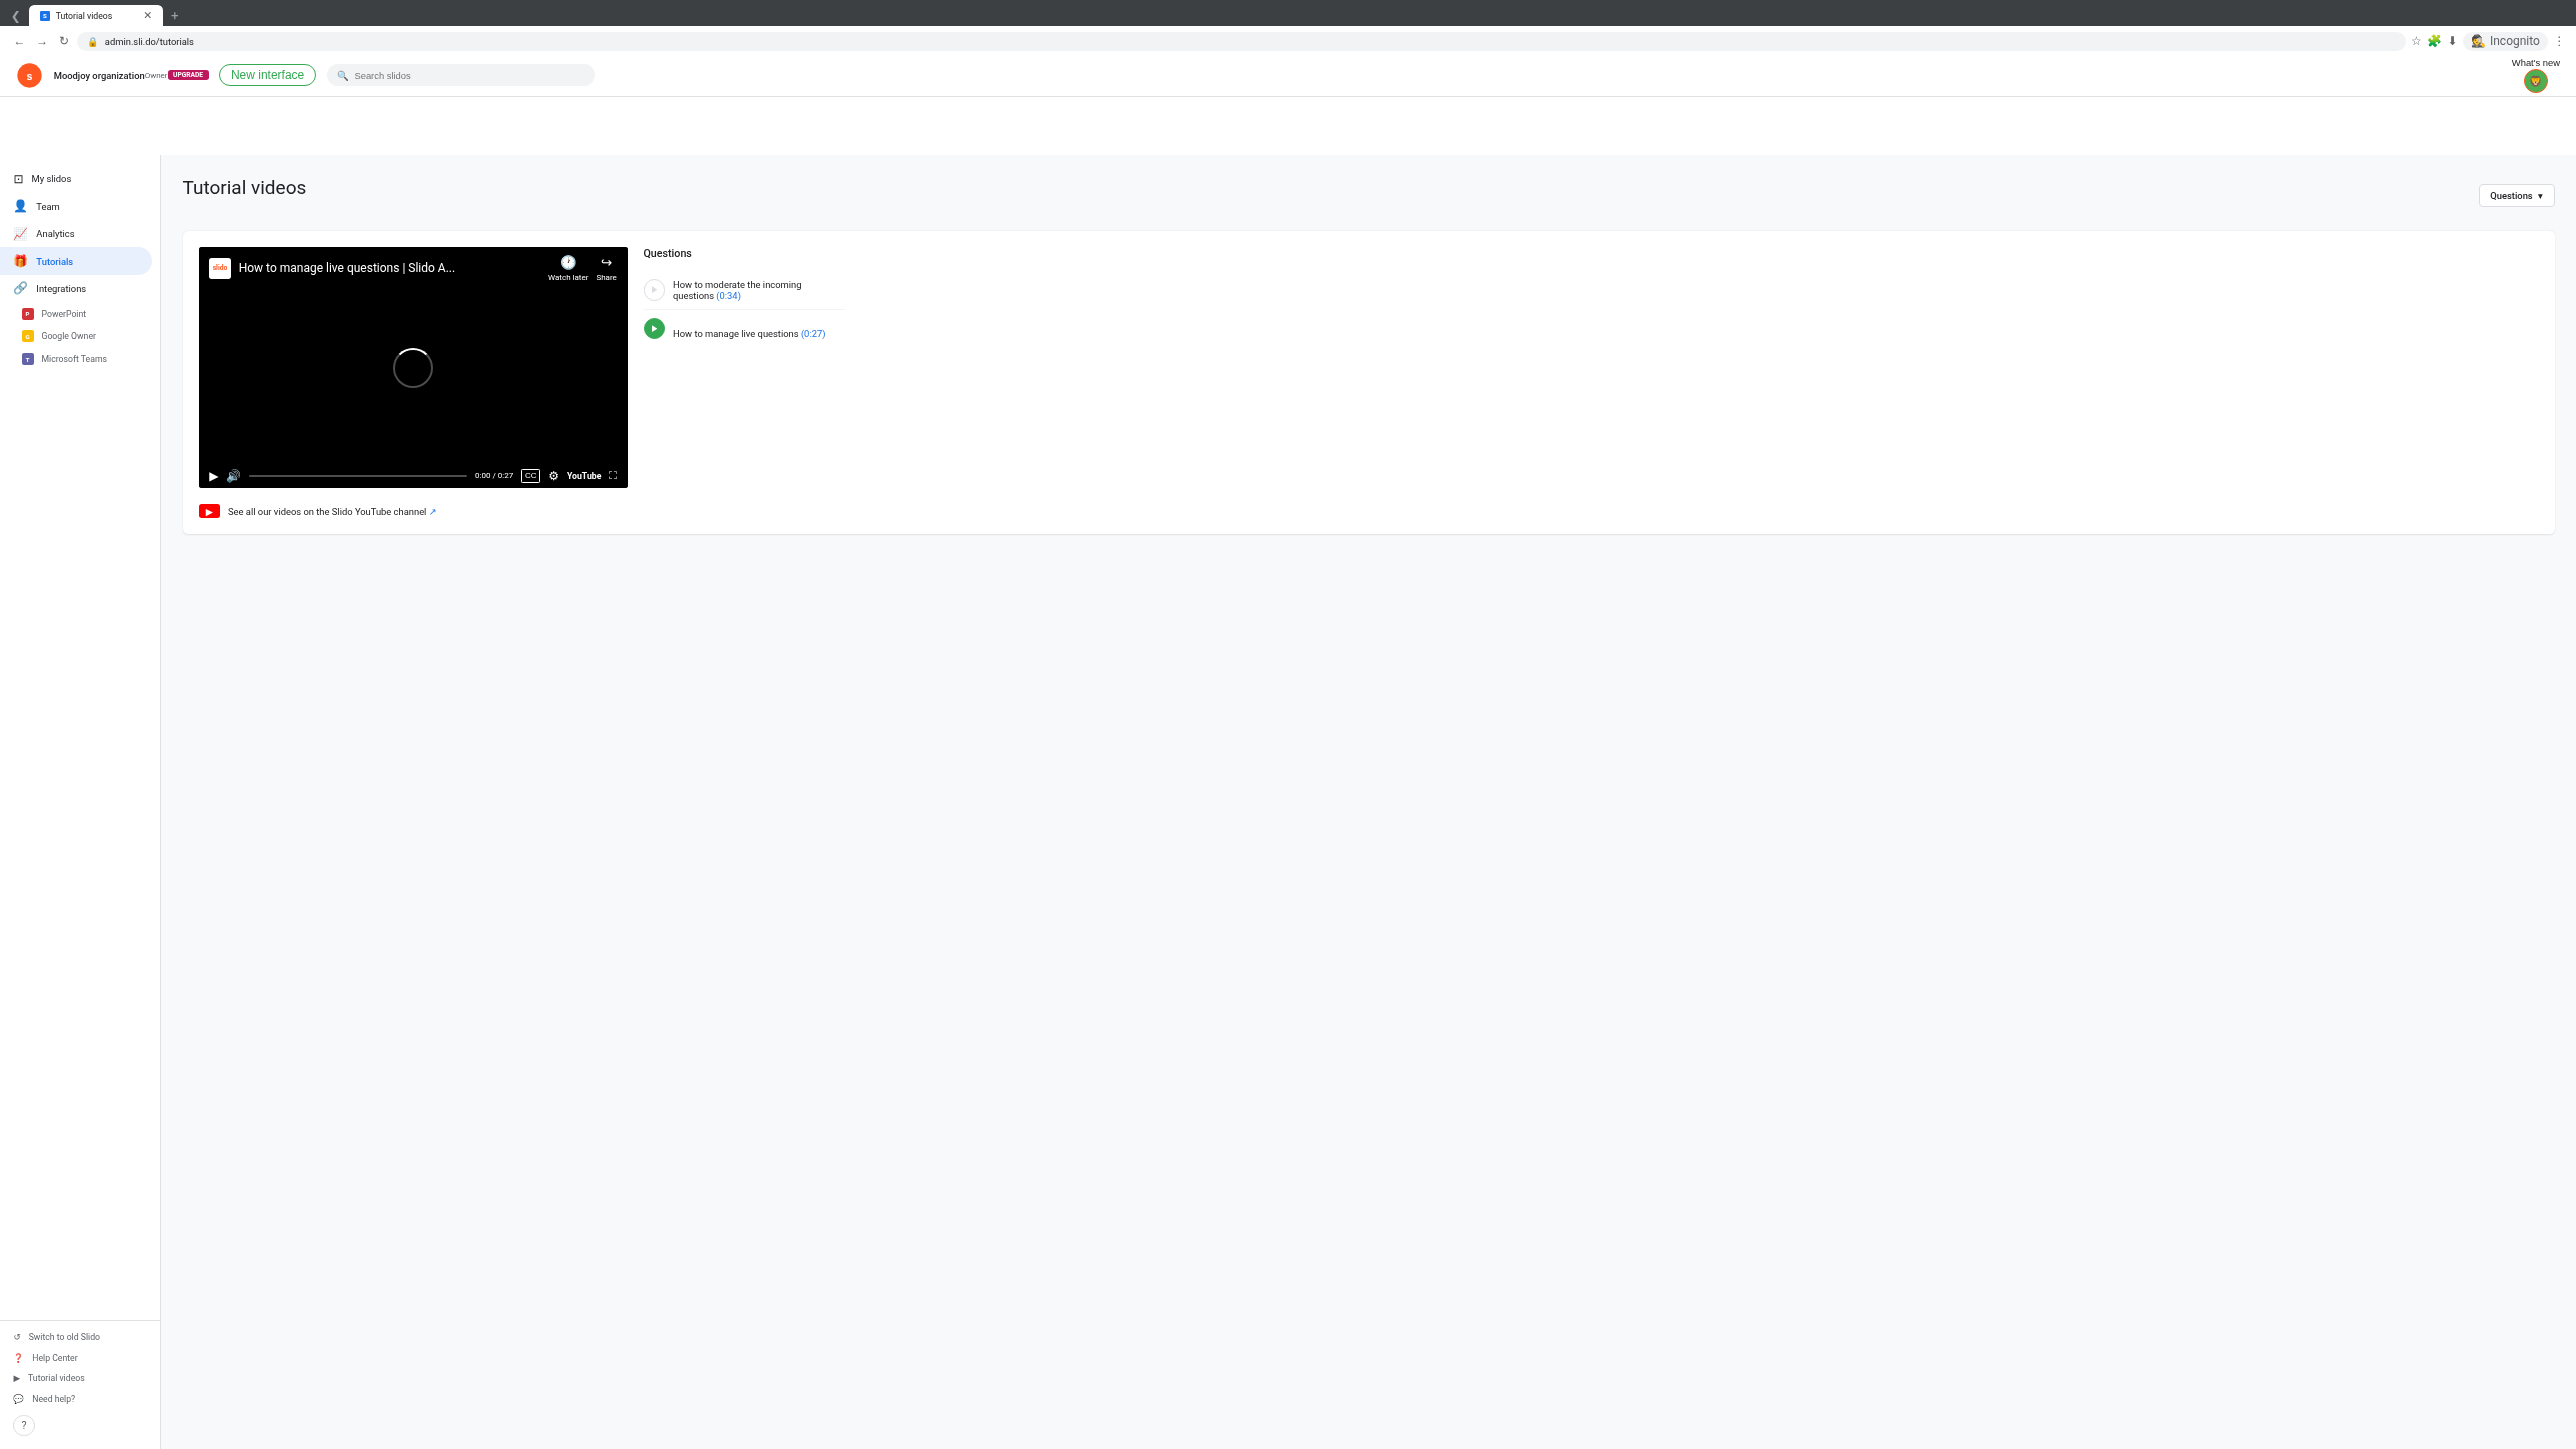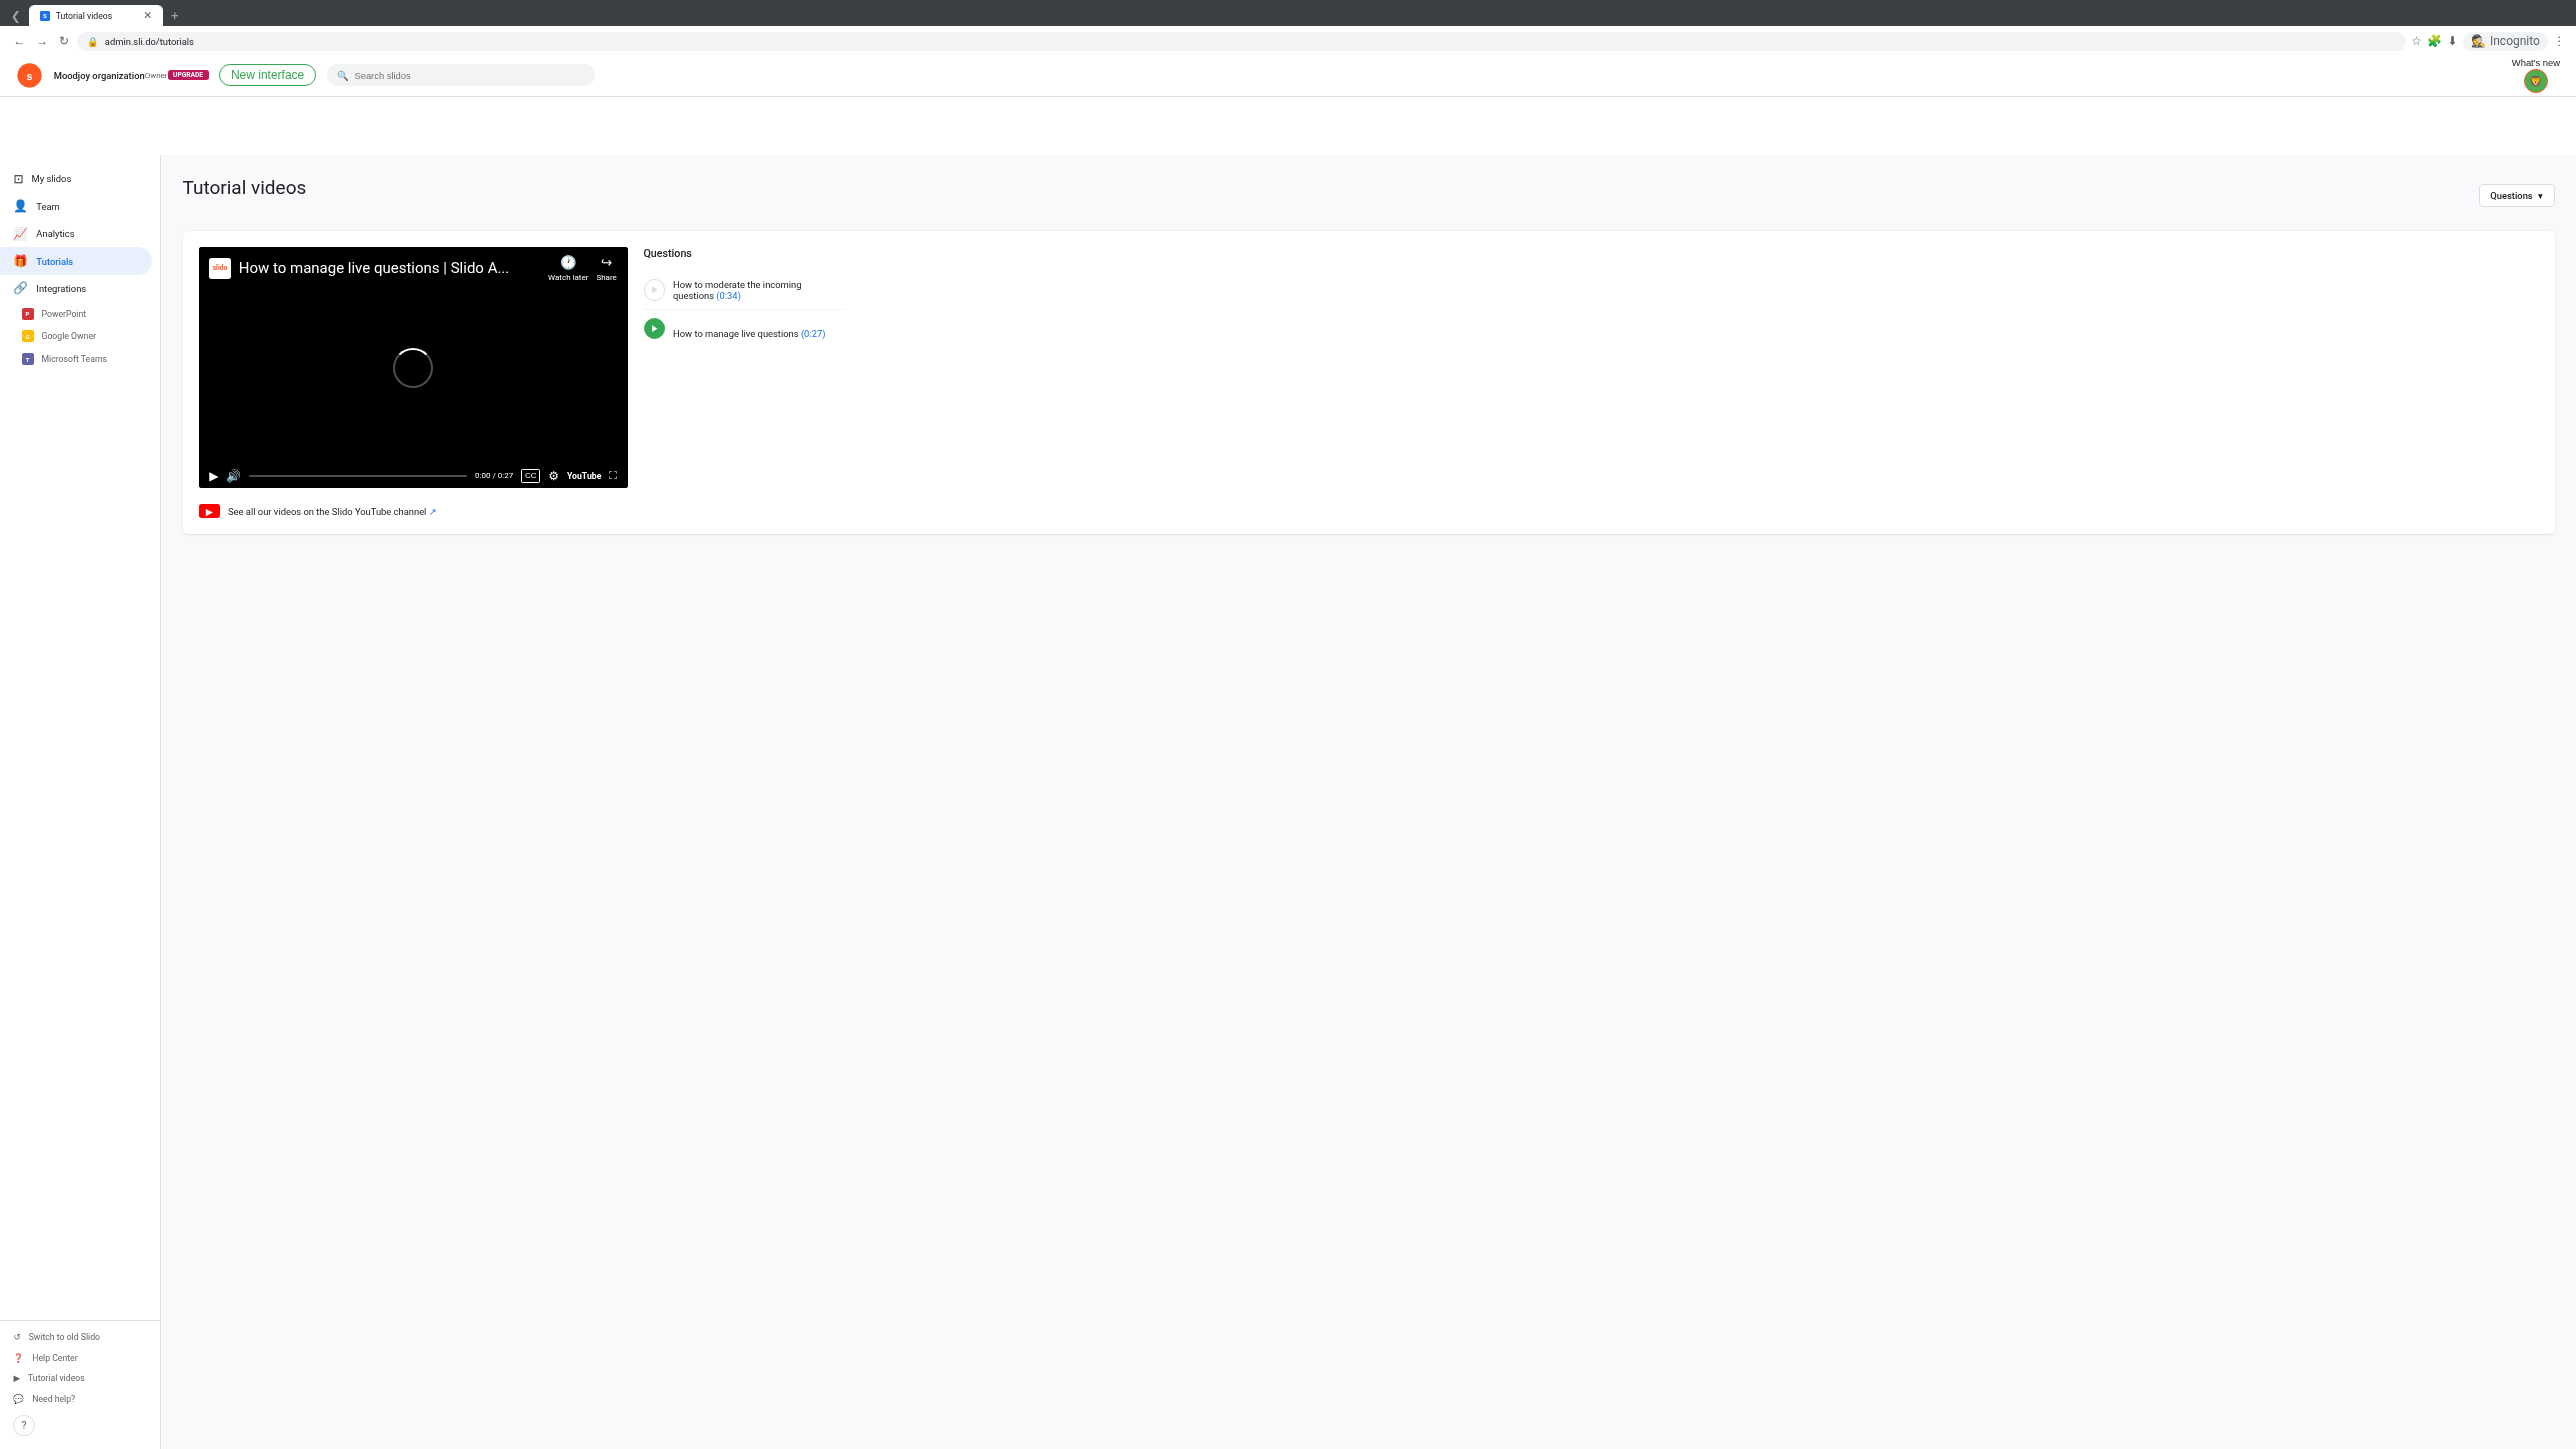--- a/index.html
+++ b/index.html
@@ -56,21 +56,21 @@
     .content-header { display: flex; align-items: center; justify-content: space-between; margin-bottom: 16px; }
     .questions-dropdown { background: #fff; border: 0.7px solid #dadce0; border-radius: 4px; padding: 5.4px 10.7px; display: flex; align-items: center; gap: 5.4px; cursor: pointer; font-size: 9.4px; font-weight: 500; }
 
     
     .video-card { background: #fff; border-radius: 5.4px; padding: 16px; box-shadow: 0 0.7px 2px rgba(0,0,0,0.1); }
     .video-container { display: flex; gap: 16px; }
     .video-player-wrapper { flex: 1; max-width: 429px; }
     .video-player { width: 100%; aspect-ratio: 16/9; background: #000; border-radius: 2.7px; position: relative; overflow: hidden; }
     .video-top-bar { position: absolute; top: 0; left: 0; right: 0; padding: 8px 10.7px; display: flex; align-items: center; gap: 8px; background: linear-gradient(to bottom, rgba(0,0,0,0.7), transparent); }
     .video-slido-logo { width: 21.5px; height: 21.5px; background: #fff; border-radius: 2.7px; display: flex; align-items: center; justify-content: center; font-size: 7.4px; color: #ff5722; font-weight: bold; }
-    .video-title-text { color: #fff; font-size: 15px; flex: 1; }
+    .video-title-text { color: #fff; font-size: 12px; flex: 1; }
     .video-watch-later { display: flex; flex-direction: column; align-items: center; gap: 2.7px; color: #fff; font-size: 8px; cursor: pointer; }
     .video-share { display: flex; flex-direction: column; align-items: center; gap: 2.7px; color: #fff; font-size: 8px; cursor: pointer; }
     .video-center { position: absolute; top: 50%; left: 50%; transform: translate(-50%, -50%); }
     .loading-spinner { width: 40px; height: 40px; border: 2.7px solid rgba(255,255,255,0.3); border-top-color: #fff; border-radius: 50%; animation: spin 1s linear infinite; }
     @keyframes spin { to { transform: rotate(360deg); } }
     .video-controls { position: absolute; bottom: 0; left: 0; right: 0; padding: 5.4px 10.7px; background: linear-gradient(to top, rgba(0,0,0,0.8), transparent); display: flex; align-items: center; gap: 8px; }
     .progress-bar { flex: 1; height: 2.7px; background: rgba(255,255,255,0.3); border-radius: 1.3px; position: relative; }
     .progress-fill { width: 0%; height: 100%; background: #ff0000; border-radius: 1.3px; }
     .control-btn { color: #fff; font-size: 12px; cursor: pointer; background: none; border: none; }
     .time-display { color: #fff; font-size: 8px; }

